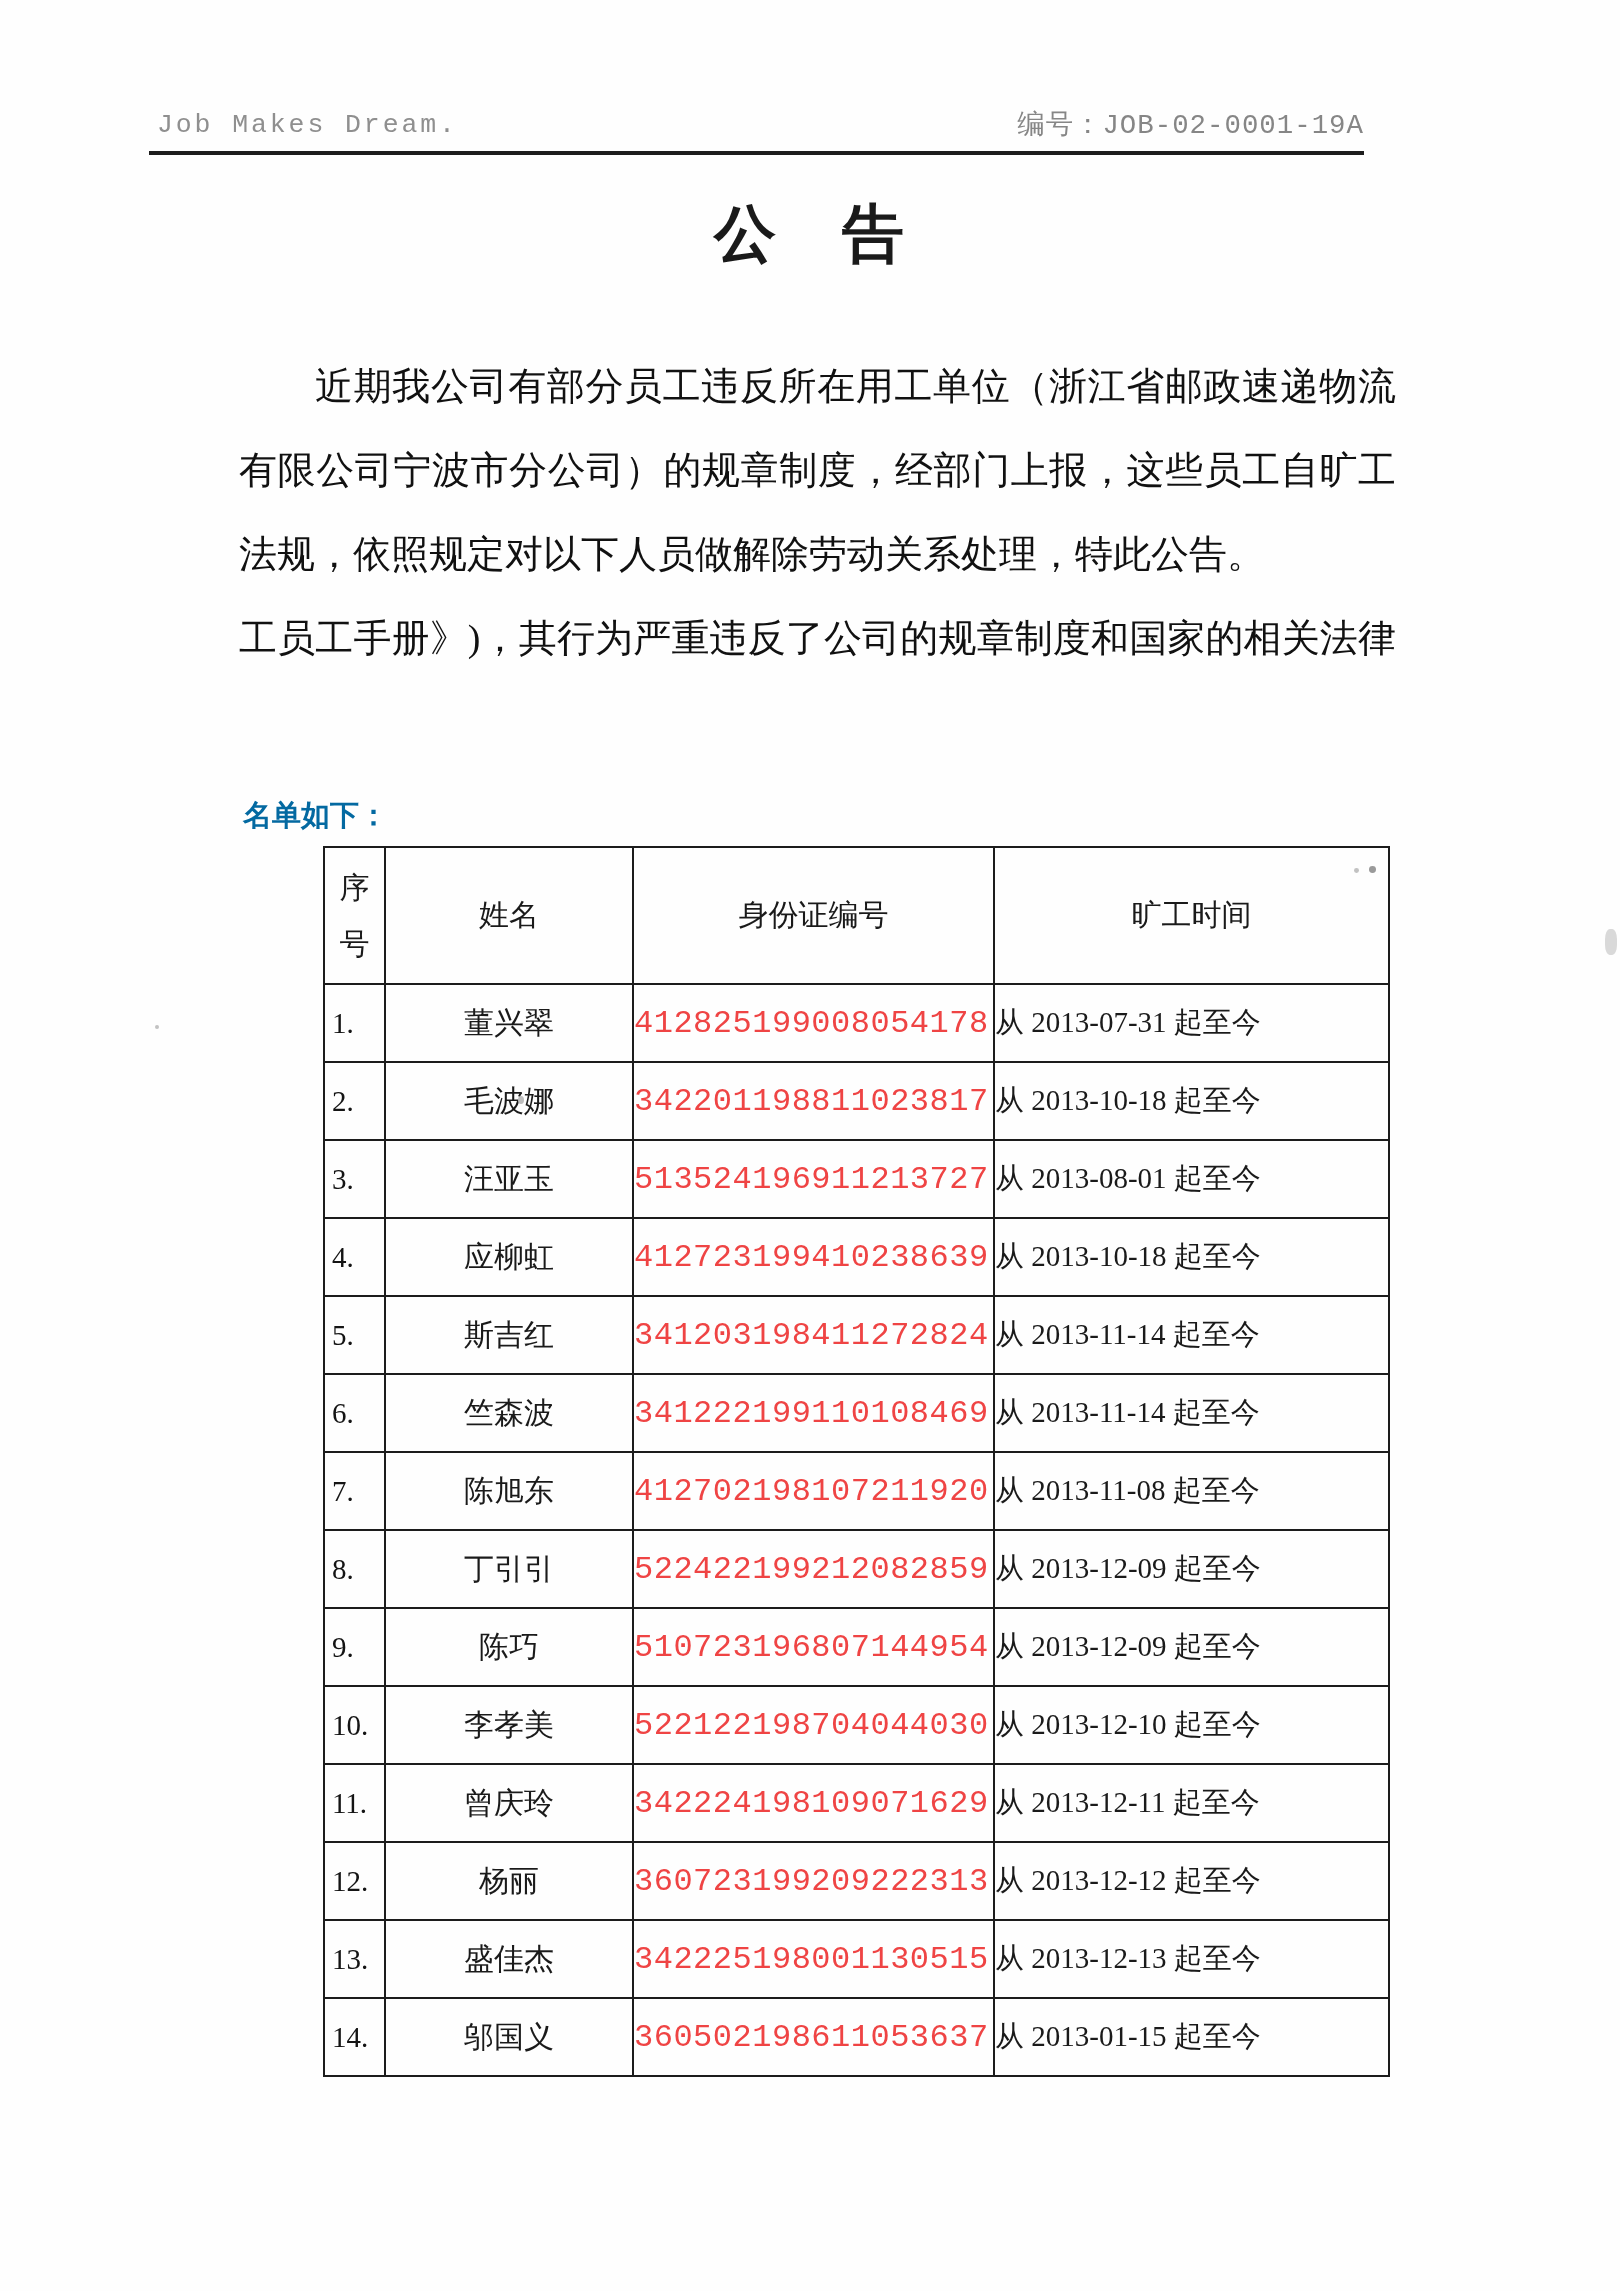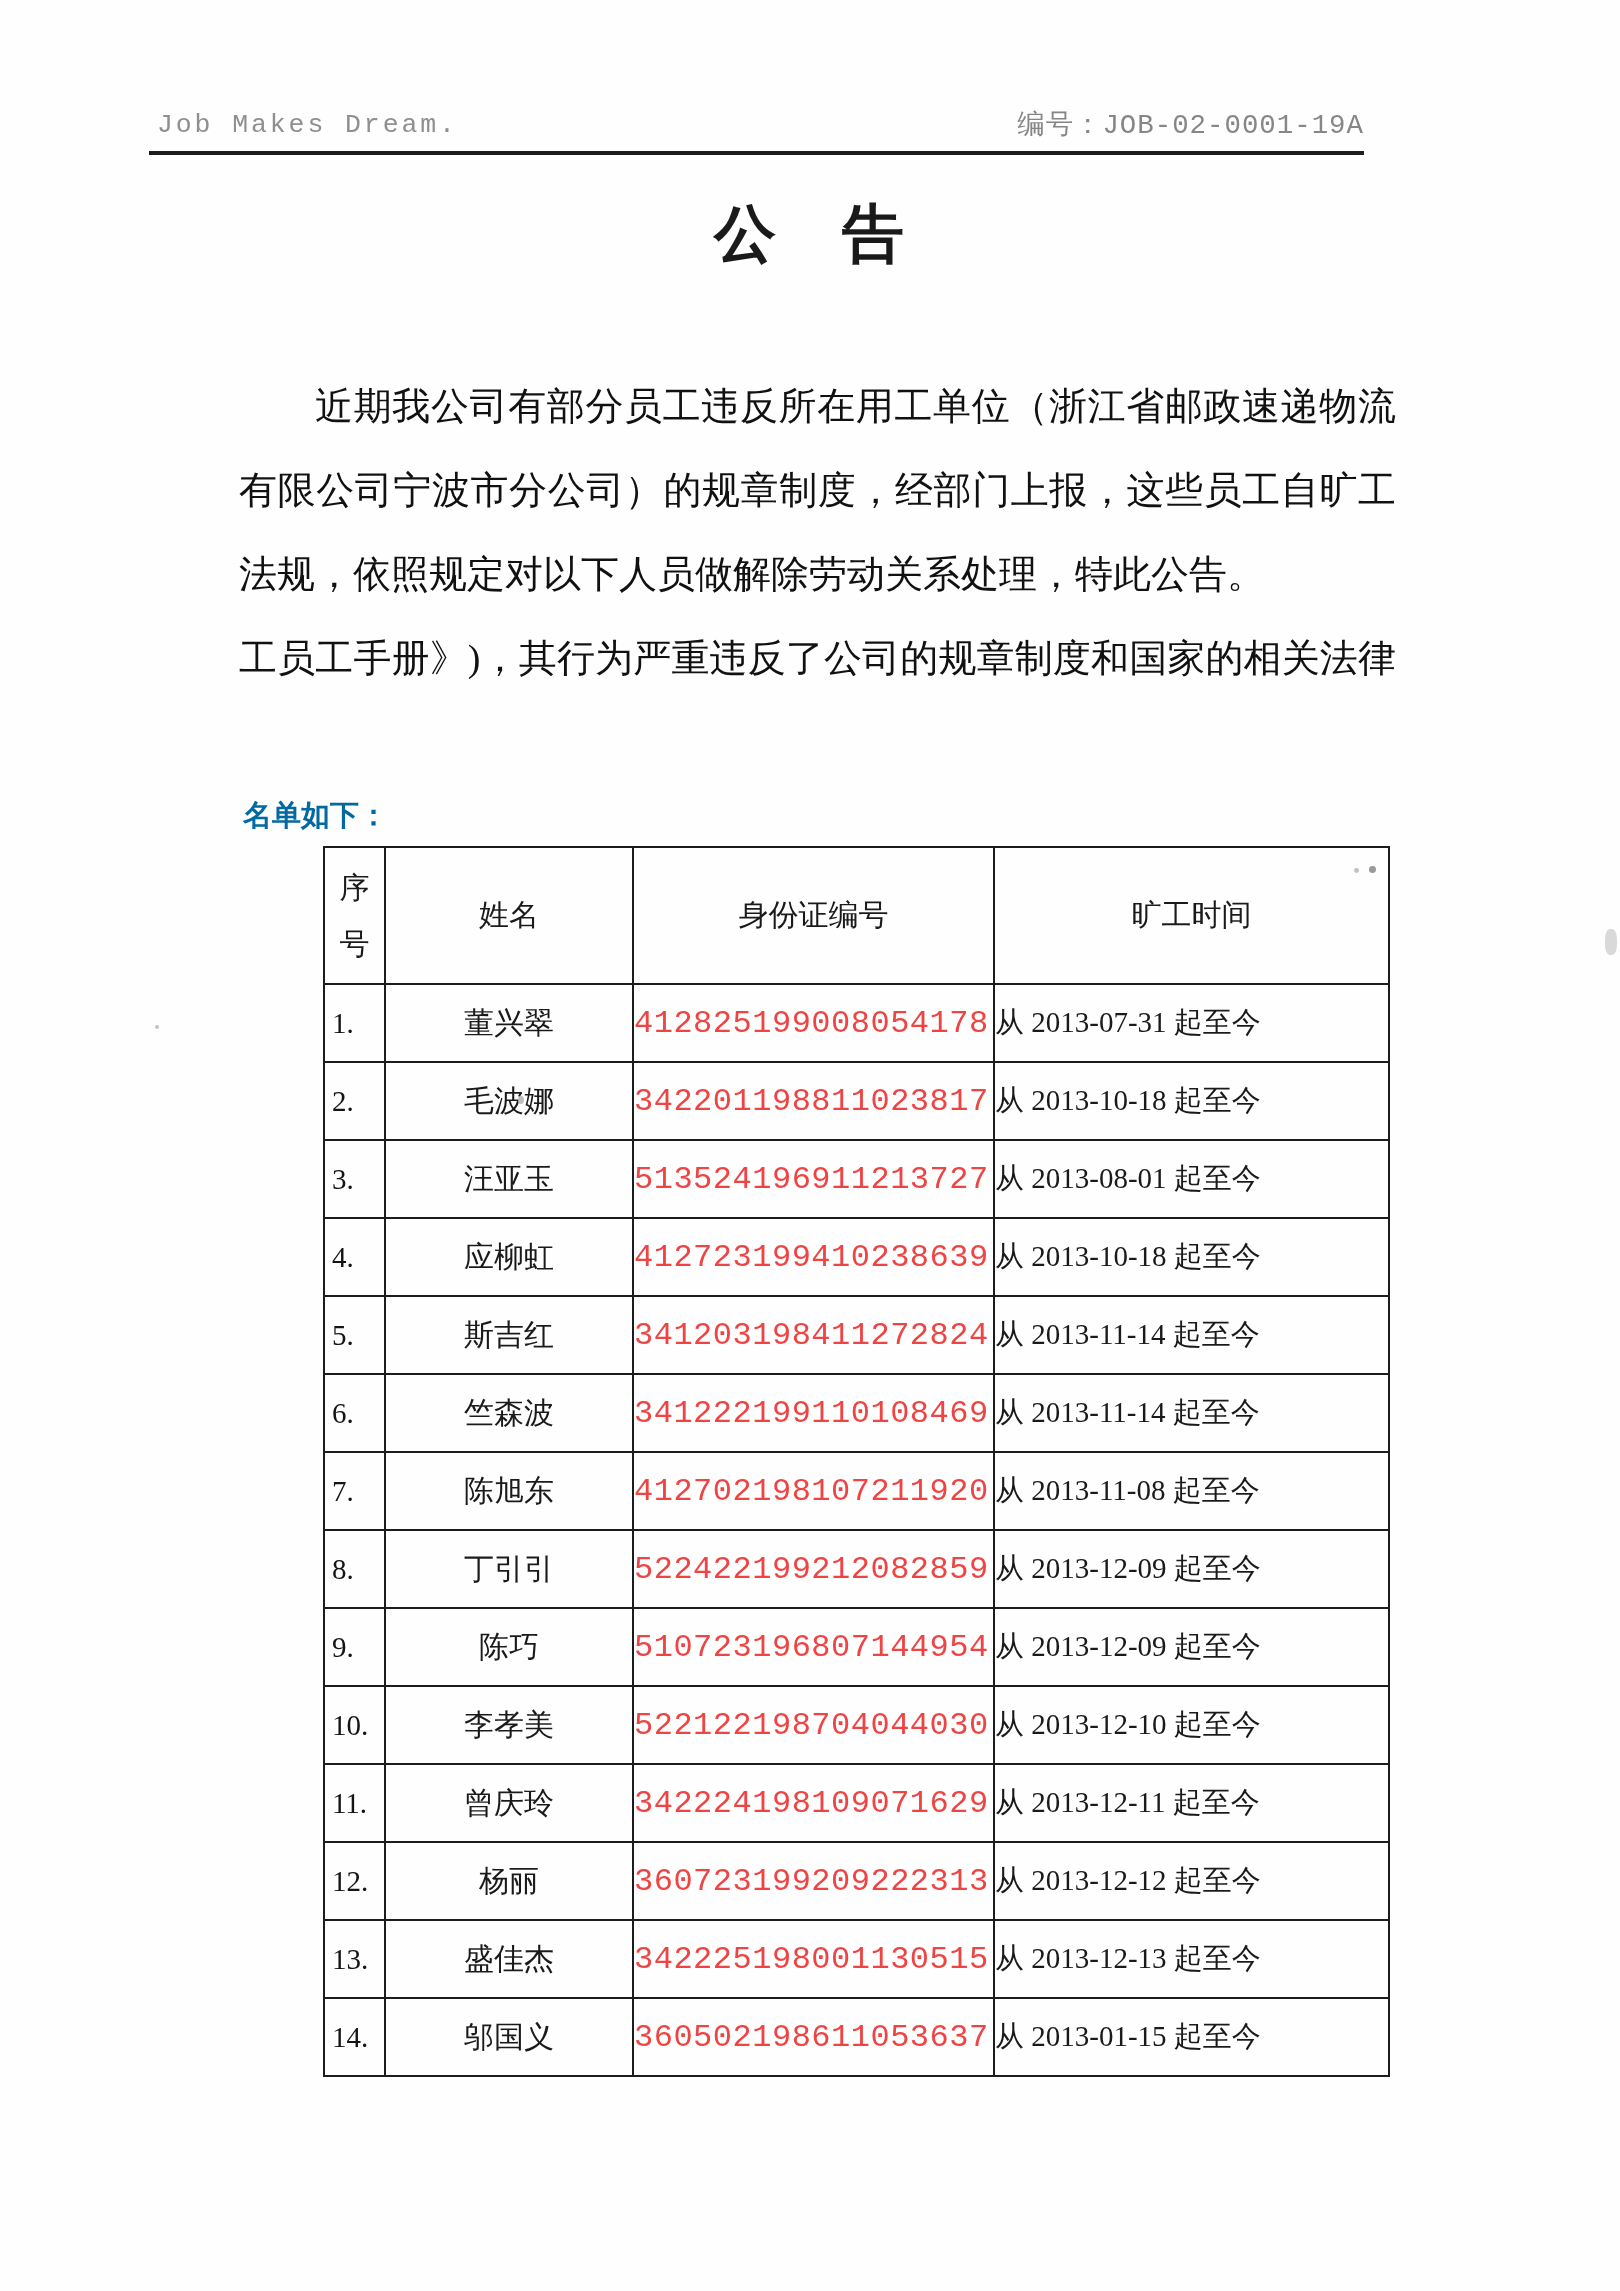--- a/index.html
+++ b/index.html
@@ -62,21 +62,21 @@
     font-size: 62px;
     font-weight: bold;
     color: #1a1a1a;
     letter-spacing: 2px;
   }
 
   
   .body-text {
     position: absolute;
     left: 239px;
-    top: 364px;
+    top: 344px;
     width: 1157px;
     font-size: 38px;
     color: #111111;
   }
   .body-line {
     height: 84px;
     line-height: 84px;
     white-space: nowrap;
   }
   .body-line.just {

